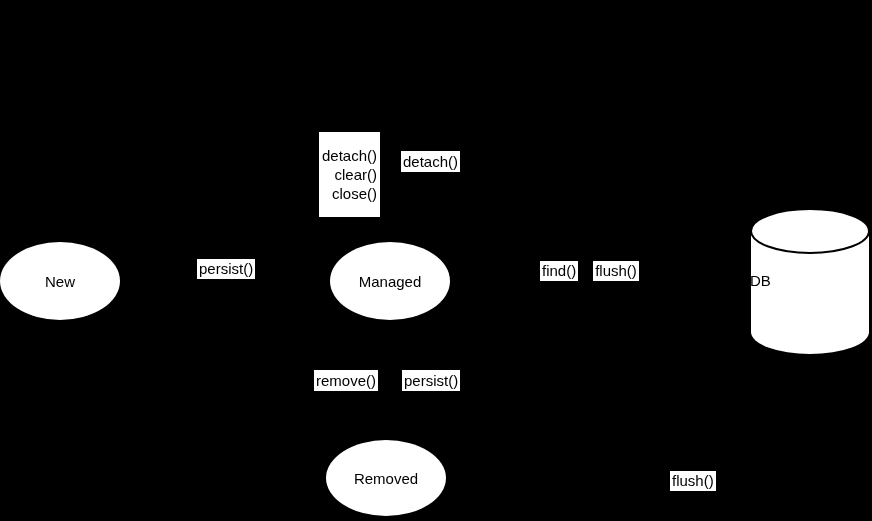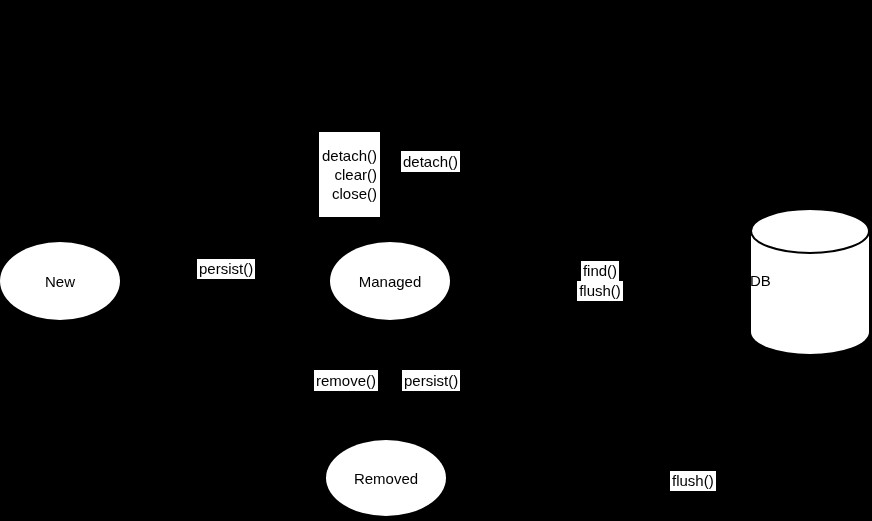--- a/index.html
+++ b/index.html
@@ -51,23 +51,24 @@
   .lbl-persist-left   { left: 197px; top: 259px; }
   .lbl-remove         { left: 314px; top: 370px; line-height: 21px; }
   .lbl-persist-bottom { left: 402px; top: 370px; line-height: 21px; }
   .lbl-flush-bottom   { left: 670px; top: 471px; }
 
   .lbl-findflush {
     position: absolute;
     left: 540px; top: 261px;
     width: 120px;
     display: flex;
-    flex-direction: column;
+    flex-direction: row;
     align-items: center;
     background: transparent;
+    gap: 15px;
   }
   .lbl-findflush span {
     background: #ffffff;
     color: #000000;
     font-size: 15px;
     line-height: 20px;
     padding: 0 2px;
     white-space: nowrap;
   }
 

